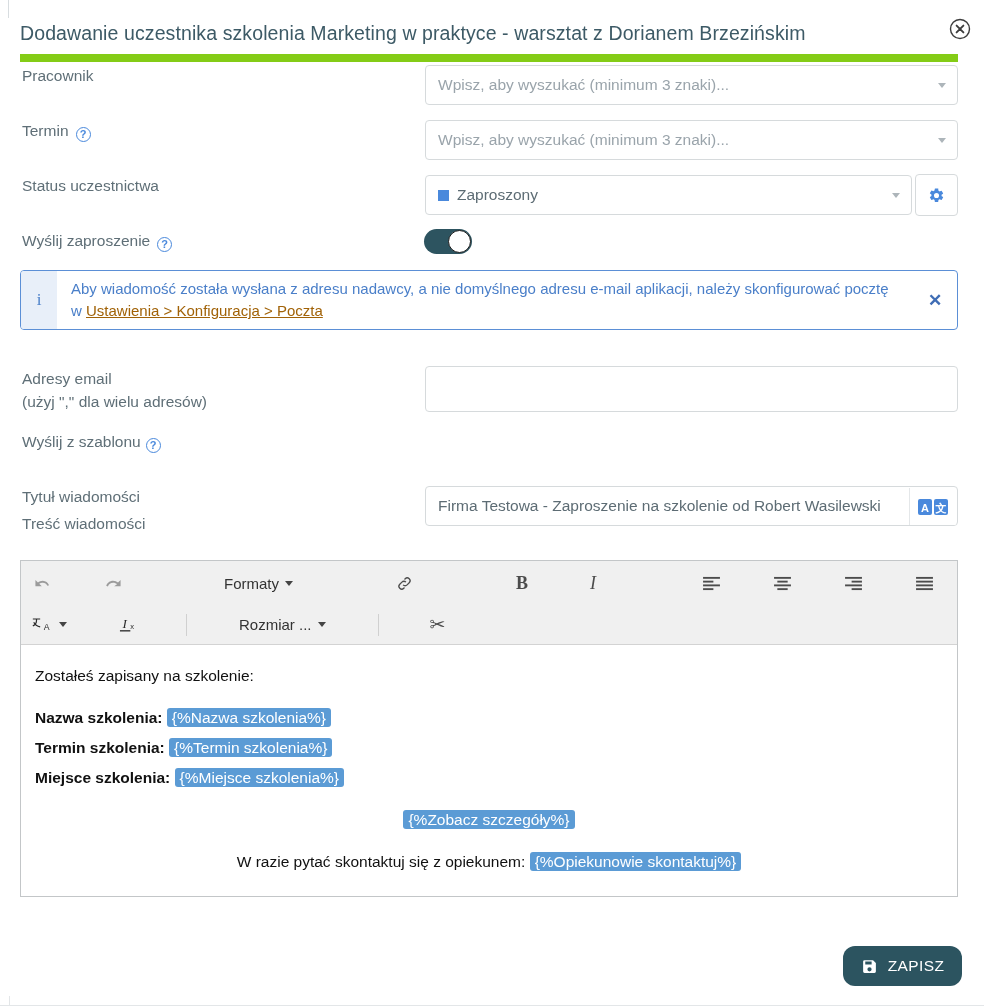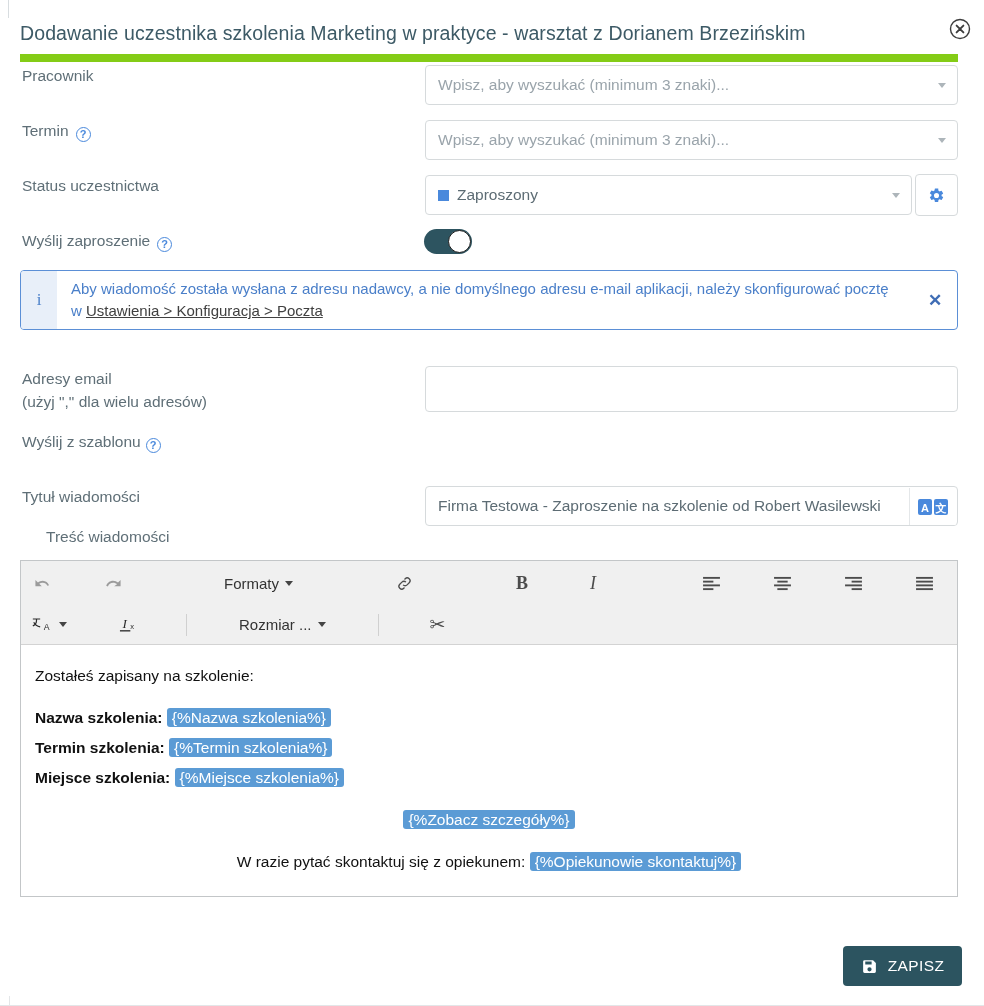--- a/index.html
+++ b/index.html
@@ -108,21 +108,21 @@
   }
   .alert .ibar {
     width: 36px; background: #e8eff9; flex: 0 0 36px;
     display: flex; align-items: center; justify-content: center;
     color: #4a7fc9; font-size: 17px; font-family: "Liberation Serif", serif;
   }
   .alert .atxt {
     flex: 1; padding: 7px 12px 0 14px;
     font-size: 15px; color: #4a7fc9; line-height: 22px;
   }
-  .alert .atxt a { color: #404040; }
+  .alert .atxt a { color: #a16207; }
   .alert .axbtn {
     width: 44px; display: flex; align-items: center; justify-content: center;
     color: #3f6db5; font-size: 17px; font-weight: 700; cursor: pointer;
   }
 
   
   .trans-btn {
     position: absolute; right: 1px; top: 1px;
     width: 47px; height: 38px; background: #fff;
     border-left: 1px solid #e4e7e9;
@@ -165,21 +165,21 @@
     border-radius: 3px; white-space: nowrap;
   }
   .edline { margin: 0 0 0 0; }
   .edline.sp { margin-top: 12px; }
   .edline b { font-weight: 700; }
   .edcenter { text-align: center; }
 
   
   .save-btn {
     position: absolute; left: 843px; top: 946px;
-    width: 119px; height: 40px; border-radius: 4px;
+    width: 119px; height: 40px; border-radius: 12px;
     background: #2c5460; color: #fff;
     display: flex; align-items: center; justify-content: center;
     gap: 10px; cursor: pointer;
     font-size: 15.5px; letter-spacing: .4px;
   }
 </style>
 </head>
 <body>
 
 <div class="page">
@@ -254,21 +254,21 @@
     <span class="trans-btn">
       <svg width="30" height="16" viewBox="0 0 30 16">
         <rect x="0" y="0" width="14" height="16" rx="2" fill="#4a89dc"></rect>
         <rect x="16" y="0" width="14" height="16" rx="2" fill="#4a89dc"></rect>
         <text x="7" y="12.5" font-size="11" font-family="Liberation Sans, sans-serif" font-weight="bold" fill="#fff" text-anchor="middle">A</text>
         <text x="23" y="12.5" font-size="11" font-family="DejaVu Sans, sans-serif" font-weight="bold" fill="#fff" text-anchor="middle">文</text>
       </svg>
     </span>
   </div>
 
-  <div class="lbl" style="top:528px;margin-left:24px;">Treść wiadomości</div>
+  <div class="lbl" style="top:515px;">Treść wiadomości</div>
 
   <div class="editor-wrap">
     <div class="tb">
 
       <div class="tbrow">
         <div class="tbi">
           <svg width="17" height="17" viewBox="0 0 24 24">
               <path fill="#9b9b9b" d="M12.5 8c-2.65 0-5.05 1-6.9 2.6L2 7v9h9l-3.62-3.62A7.97 7.97 0 0 1 12.5 11c2.76 0 5.26 1.62 6.4 4.13l2.37-.78A10.5 10.5 0 0 0 12.5 8z"></path>
             </svg>
         </div>

